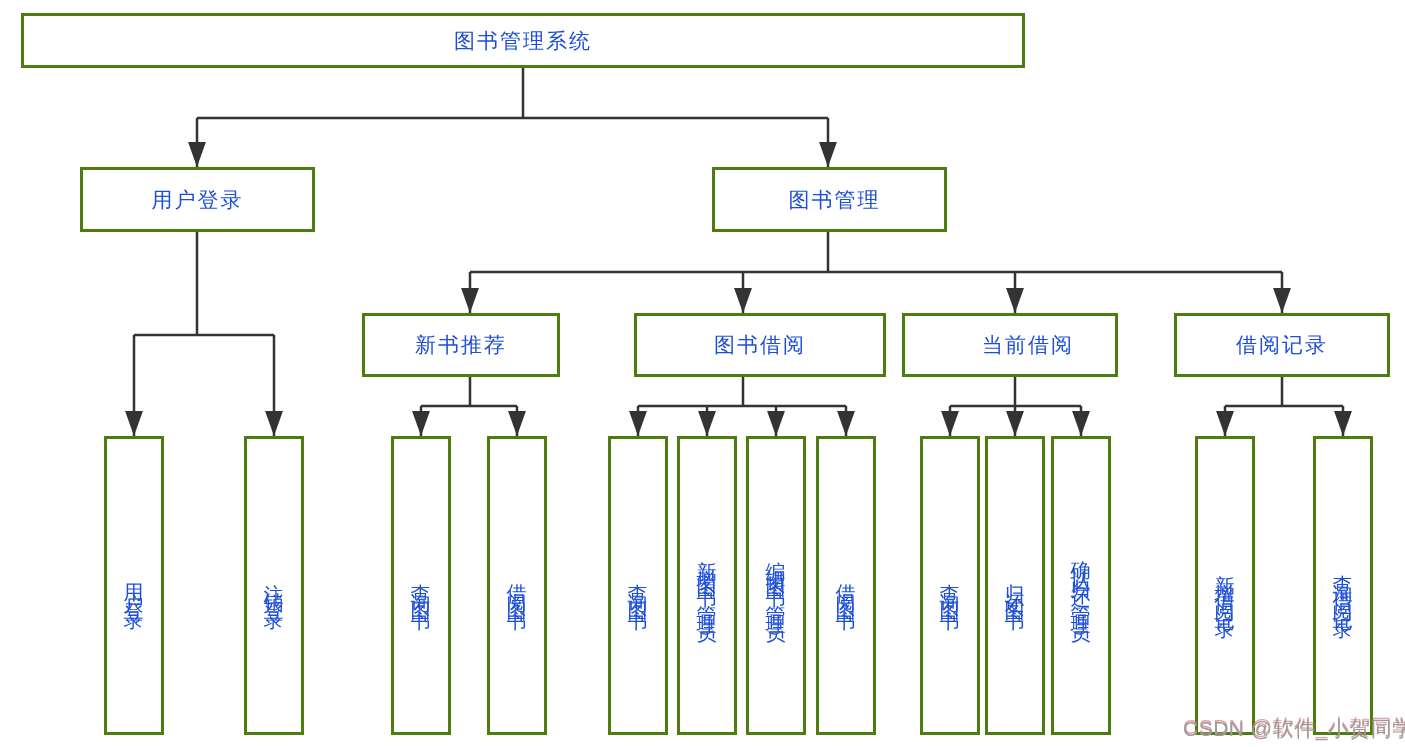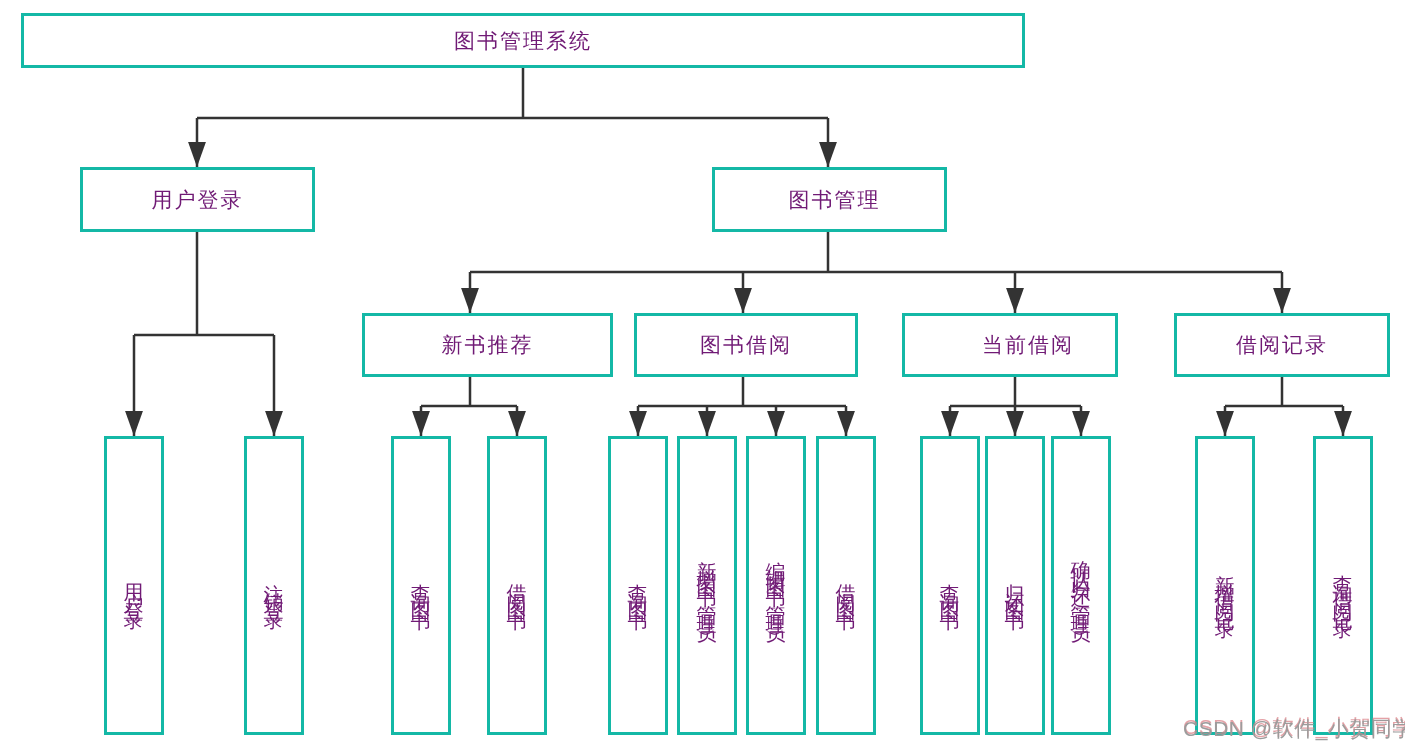--- a/index.html
+++ b/index.html
@@ -19,25 +19,25 @@
     position: absolute;
     left: 0; top: 0;
     width: 1405px;
     height: 747px;
     z-index: 1;
   }
   .node {
     position: absolute;
     box-sizing: border-box;
     background: #ffffff;
-    border: 3px solid #14b8a6;
+    border: 3px solid #4d7c0f;
     display: flex;
     align-items: center;
     justify-content: center;
-    color: #701a75;
+    color: #1d4ed8;
     z-index: 2;
   }
   .node.h {
     font-size: 21px;
     letter-spacing: 2px;
     white-space: nowrap;
   }
   .node.v span {
     writing-mode: vertical-lr;
     text-orientation: mixed;
@@ -98,22 +98,22 @@
       <path d="M1225,406 V436" marker-end="url(#arrow)"></path>
       <path d="M1343,406 V436" marker-end="url(#arrow)"></path>
     </g>
   </svg>
 
   <div class="node h" style="left:21px; top:13px; width:1004px; height:55px;">图书管理系统</div>
 
   <div class="node h" style="left:80px; top:167px; width:235px; height:65px;">用户登录</div>
   <div class="node h" style="left:712px; top:167px; width:235px; height:65px;padding-left:10px;">图书管理</div>
 
-  <div class="node h" style="left:362px; top:313px; width:251px; height:64px;">新书推荐</div>
-  <div class="node h" style="left:634px; top:313px; width:224px; height:64px;">图书借阅</div>
+  <div class="node h" style="left:362px; top:313px; width:198px; height:64px;">新书推荐</div>
+  <div class="node h" style="left:634px; top:313px; width:252px; height:64px;">图书借阅</div>
   <div class="node h" style="left:902px; top:313px; width:216px; height:64px;padding-left:36px;">当前借阅</div>
   <div class="node h" style="left:1174px; top:313px; width:216px; height:64px;">借阅记录</div>
 
   <div class="node v" style="left:104px; top:436px; width:60px; height:299px;">
     <span>用户登录</span>
   </div>
   <div class="node v" style="left:244px; top:436px; width:60px; height:299px;">
     <span>注销登录</span>
   </div>
 

